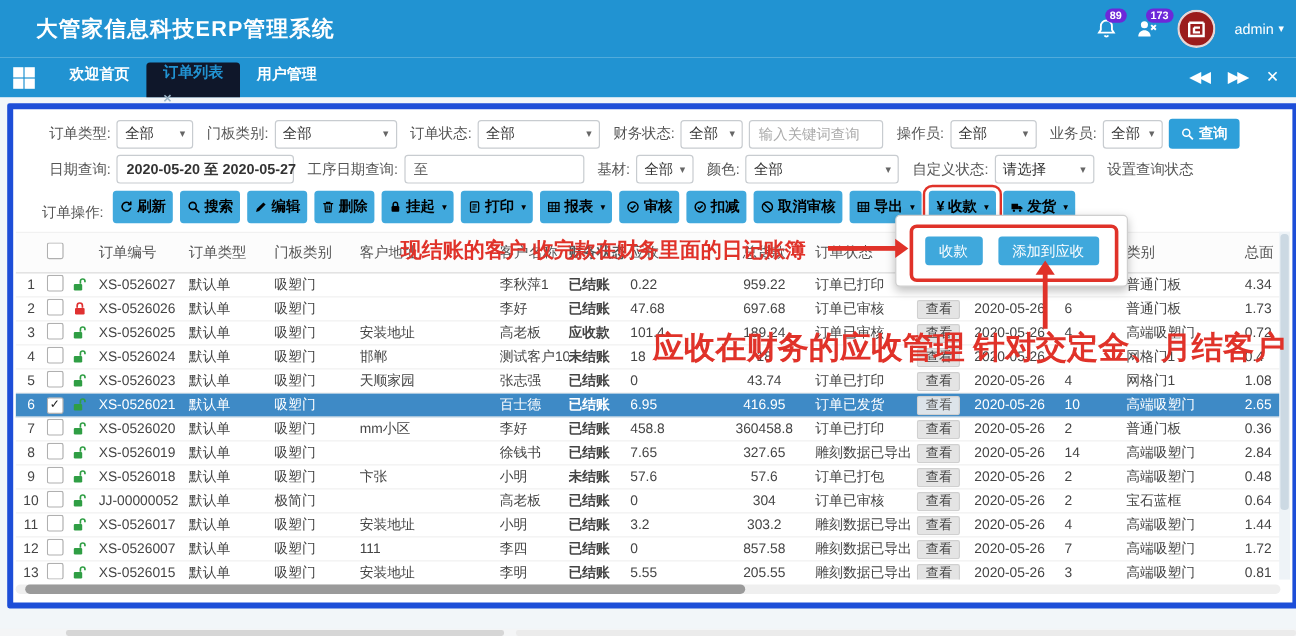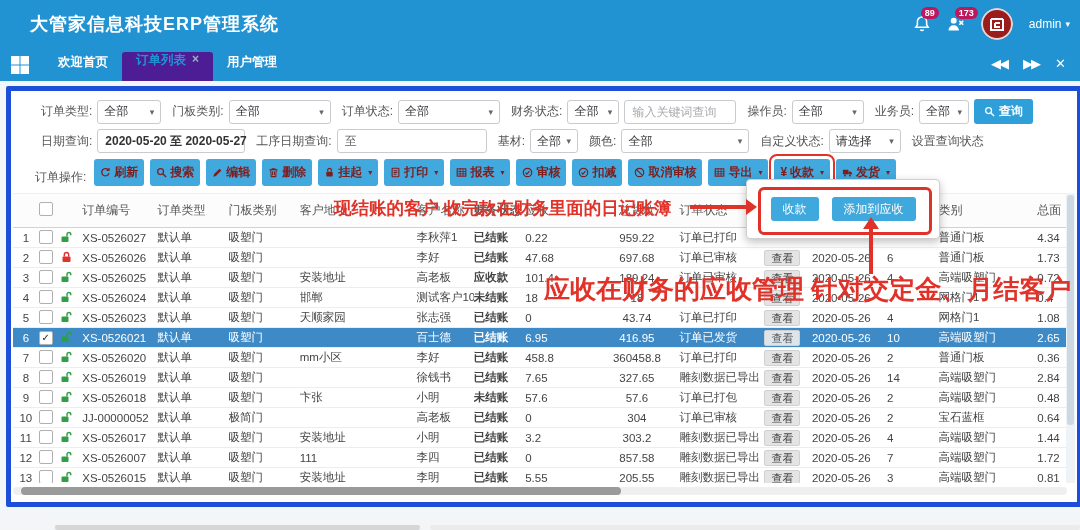--- a/index.html
+++ b/index.html
@@ -6,32 +6,32 @@
   body{font-family:"Liberation Sans","DejaVu Sans",sans-serif;}
   .app{position:relative;width:1080px;height:530px;background:#f2f6f9;overflow:hidden;}
 
   
   .topbar{position:absolute;left:0;top:0;width:1080px;height:48px;background:#2193d2;}
   .app-title{position:absolute;left:30px;top:12px;font-size:18px;font-weight:bold;color:#fff;letter-spacing:1px;}
   .top-right{position:absolute;right:10px;top:0;height:48px;display:flex;align-items:center;gap:16px;}
   .datetime{color:#fff;font-size:12px;font-weight:bold;white-space:nowrap;}
   .icon-wrap{position:relative;color:#fff;width:18px;height:18px;}
   .icon-wrap svg{width:18px;height:18px;display:block;}
-  .badge{position:absolute;top:-8px;left:8px;background:#be185d;color:#fff;font-size:9px;line-height:12px;padding:0 4px;border-radius:7px;font-weight:bold;}
+  .badge{position:absolute;top:-8px;left:8px;background:#6d28d9;color:#fff;font-size:9px;line-height:12px;padding:0 4px;border-radius:7px;font-weight:bold;}
   .avatar{width:32px;height:32px;border-radius:50%;overflow:hidden;}
   .avatar svg{display:block;}
   .admin{color:#fff;font-size:12px;display:flex;align-items:center;gap:4px;}
   .caret{font-size:9px;}
 
   
   .tabbar{position:absolute;left:0;top:48px;width:1080px;height:33px;background:#2193d2;}
   .win-icon{position:absolute;left:10px;top:7px;width:20px;height:20px;}
   .tabs{position:absolute;left:44px;bottom:0;display:flex;align-items:flex-end;height:33px;}
   .tab{height:27px;display:flex;align-items:flex-start;gap:6px;padding:0 14px;color:#fff;font-size:12.5px;font-weight:bold;cursor:pointer;}
-  .tab.active{background:#4c1d95;color:#2193d2;border-radius:3px 3px 0 0;height:29px;}
+  .tab.active{background:#0f172a;color:#2193d2;border-radius:3px 3px 0 0;height:29px;flex-direction:column;}
   .tab-x{color:#9ab4c6;font-weight:bold;font-size:12px;}
   .tab-controls{position:absolute;right:14px;top:8px;display:flex;gap:16px;color:#fff;font-size:13px;font-weight:bold;}
   .tab-controls span{cursor:pointer;letter-spacing:-2px;}
 
   
   .panel{position:absolute;left:6px;top:86px;width:1066px;height:411px;background:#fff;border:5px solid #1d4ed8;border-radius:2px;}
 
   .frow{position:absolute;left:24px;display:flex;align-items:center;gap:5px;font-size:12px;color:#555;white-space:nowrap;}
   .frow1{top:8px;}
   .frow2{top:38px;}
@@ -40,21 +40,21 @@
   .select .caret{color:#666;}
   .tinput{height:24px;border:1px solid #c8ccd0;border-radius:3px;background:#fff;display:inline-flex;align-items:center;padding:0 7px;color:#333;box-sizing:border-box;}
   .tinput.bold{font-weight:bold;}
   input.kw{height:24px;width:112px;border:1px solid #c8ccd0;border-radius:3px;padding:0 7px;font-size:12px;box-sizing:border-box;font-family:inherit;color:#333;}
   input.kw::placeholder{color:#aaa;}
   .qbtn{height:25px;background:#2e9fd9;color:#fff;border-radius:3px;display:inline-flex;align-items:center;gap:4px;padding:0 10px;font-weight:bold;cursor:pointer;}
   .qbtn .ic svg{width:11px;height:11px;display:block;}
 
   
   .toolbar{position:absolute;left:24px;top:68px;display:flex;align-items:flex-end;gap:6px;font-size:12px;color:#555;white-space:nowrap;}
-  .tbtn{height:27px;background:#41a9dd;color:#7f1d1d;border-radius:3px;display:inline-flex;align-items:center;gap:3px;padding:0 6px;font-weight:bold;cursor:pointer;}
+  .tbtn{height:27px;background:#41a9dd;color:#000000;border-radius:3px;display:inline-flex;align-items:center;gap:3px;padding:0 6px;font-weight:bold;cursor:pointer;}
   .tbtn .ic{display:inline-flex;}
   .tbtn .ic svg{width:11px;height:11px;display:block;}
   .tbtn .caret{font-size:8px;margin-left:3px;}
   .tbtn.hl{outline:2px solid #e03229;outline-offset:3px;}
 
   
   .tbl{position:absolute;left:2px;top:102px;width:1054px;height:290px;overflow:hidden;}
   .thead{display:flex;align-items:center;height:33px;border-bottom:1px solid #d2d2d2;border-top:1px solid #eee;background:#fcfcfc;font-size:12px;color:#555;}
   .trow{display:flex;align-items:center;height:19px;border-bottom:1px solid #ededed;font-size:11.5px;color:#444;background:#fff;}
   .trow.sel{background:#3e8ac6;color:#fff;}
@@ -221,21 +221,21 @@
       <span class="select" style="width:48px">
           <span>全部</span>
           <span class="caret">▾</span>
         </span>
       <span class="flabel">颜色:</span>
       <span class="select" style="width:128px">
           <span>全部</span>
           <span class="caret">▾</span>
         </span>
       <span class="flabel">自定义状态:</span>
-      <span class="select" style="width:72px">
+      <span class="select" style="width:83px">
           <span>请选择</span>
           <span class="caret">▾</span>
         </span>
       <span class="flabel">设置查询状态</span>
     </div>
 
     <div class="toolbar">
       <span style="margin-right:2px;">订单操作:</span>
       <span id="toolbar-buttons" style="display:inline-flex;gap:6px;">
           <div class="tbtn">

